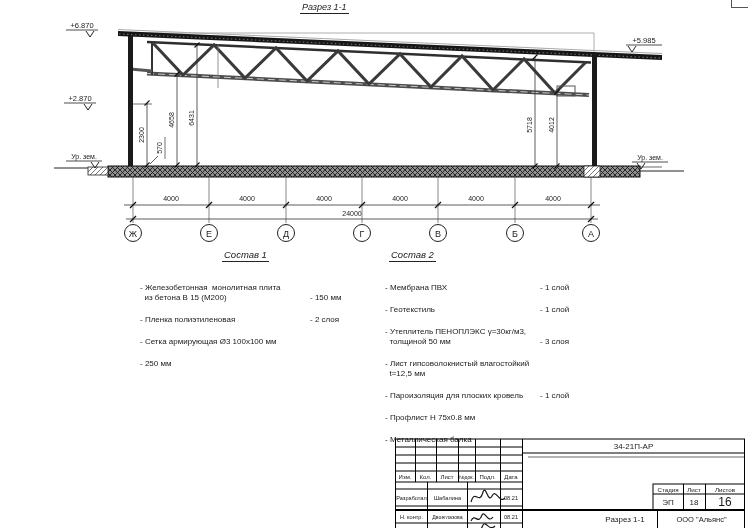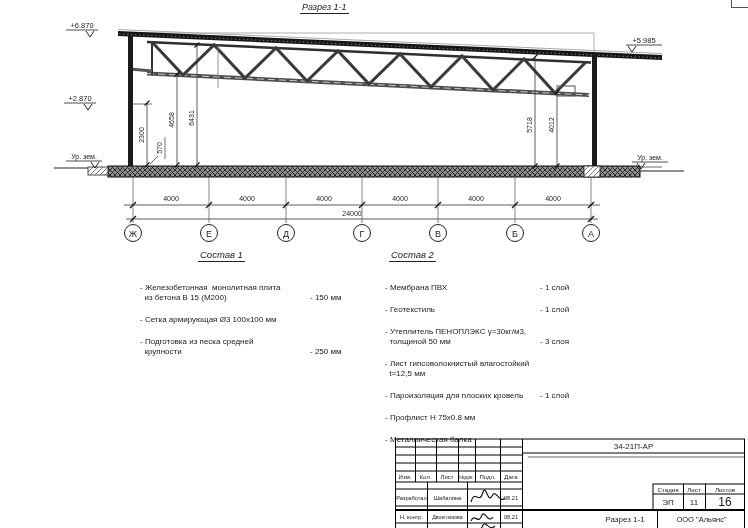--- a/index.html
+++ b/index.html
@@ -10,21 +10,21 @@
   .sec-title{position:absolute;left:300px;top:2px;font-size:9px;font-style:italic;
              border-bottom:1px solid #222;padding:0 2px 1px 2px;}
   .frame-v{position:absolute;left:731px;top:0;width:1px;height:8px;background:#555;}
   .frame-h{position:absolute;left:731px;top:7px;width:17px;height:1px;background:#555;}
 
   .sostav{position:absolute;top:250px;font-size:8px;line-height:10px;}
   .sostav .st-title{display:inline-block;font-size:9.5px;font-style:italic;
                     border-bottom:1px solid #222;margin-bottom:21px;padding:0 2px 1px 2px;}
   .s1{left:140px;width:245px;}
   .s2{left:385px;width:275px;}
-  .s1 .st-title{margin-left:58px;}
+  .s1 .st-title{margin-left:82px;}
   .s2 .st-title{margin-left:4px;}
   .item{display:flex;align-items:flex-end;margin-bottom:12px;}
   .item .lbl{white-space:pre-wrap;}
   .s1 .lbl{width:170px;}
   .s2 .lbl{width:155px;}
   .item .val{white-space:nowrap;}
 
   .tb{position:absolute;left:395px;top:438px;width:350px;height:90px;overflow:hidden;font-size:6.5px;}
   .tb .cell{position:absolute;display:flex;align-items:center;justify-content:center;
             text-align:center;white-space:nowrap;overflow:visible;}
@@ -188,26 +188,28 @@
   </svg>
 
   <div class="sostav s1">
     <div class="st-title">Состав 1</div>
     <div class="item">
       <div class="lbl">- Железобетонная  монолитная плита
   из бетона В 15 (М200)</div>
       <div class="val">- 150 мм</div>
     </div>
     <div class="item">
+      <div class="lbl">- Пленка полиэтиленовая</div>
+      <div class="val">-  2 слоя</div>
+    </div>
+    <div class="item">
       <div class="lbl">- Сетка армирующая Ø3 100x100 мм</div>
       <div class="val"></div>
     </div>
     <div class="item">
-      <div class="lbl">- Подготовка из песка средней
-  крупности</div>
       <div class="val">- 250 мм</div>
     </div>
   </div>
 
   <div class="sostav s2">
     <div class="st-title">Состав 2</div>
     <div class="item">
       <div class="lbl">- Мембрана ПВХ</div>
       <div class="val">- 1 слой</div>
     </div>
@@ -295,20 +297,20 @@
     <div class="cell" style="left:105px;top:72px;width:22px;height:13px;font-size:5.6px">08.21</div>
 
     <div class="cell" style="left:1px;top:85px;width:31px;height:13px;font-size:5.6px">ГИП</div>
     <div class="cell" style="left:33px;top:85px;width:39px;height:13px;font-size:5.6px">Коротаев</div>
     <div class="cell" style="left:105px;top:85px;width:22px;height:13px;font-size:5.6px">08.21</div>
 
     <div class="cell" style="left:258px;top:46px;width:30px;height:10px;font-size:6.2px">Стадия</div>
     <div class="cell" style="left:288px;top:46px;width:22px;height:10px;font-size:6.2px">Лист</div>
     <div class="cell" style="left:310px;top:46px;width:40px;height:10px;font-size:6.2px">Листов</div>
     <div class="cell" style="left:258px;top:56px;width:30px;height:16px;font-size:8px">ЭП</div>
-    <div class="cell" style="left:288px;top:56px;width:22px;height:16px;font-size:8px">11</div>
+    <div class="cell" style="left:288px;top:56px;width:22px;height:16px;font-size:8px">18</div>
     <div class="cell" style="left:310px;top:56px;width:40px;height:16px;font-size:12px">16</div>
 
     <div class="cell" style="left:165px;top:73px;width:130px;height:16px;font-size:8px">Разрез 1-1</div>
     <div class="cell" style="left:263px;top:73px;width:87px;height:16px;font-size:7.5px">ООО "Альянс"</div>
   </div>
 
 </div>
 
 </body></html>

